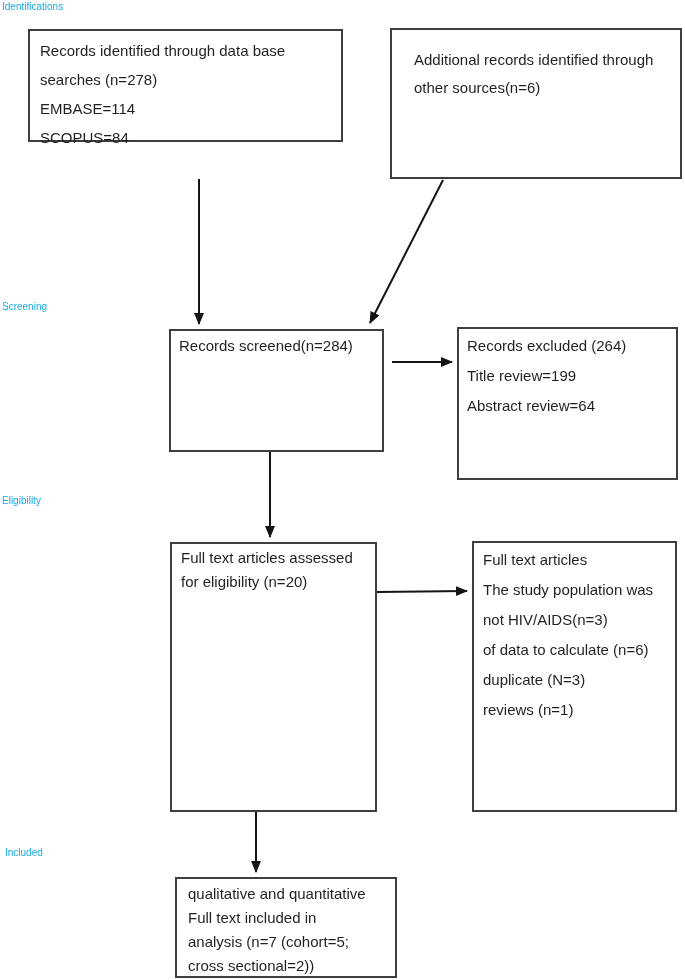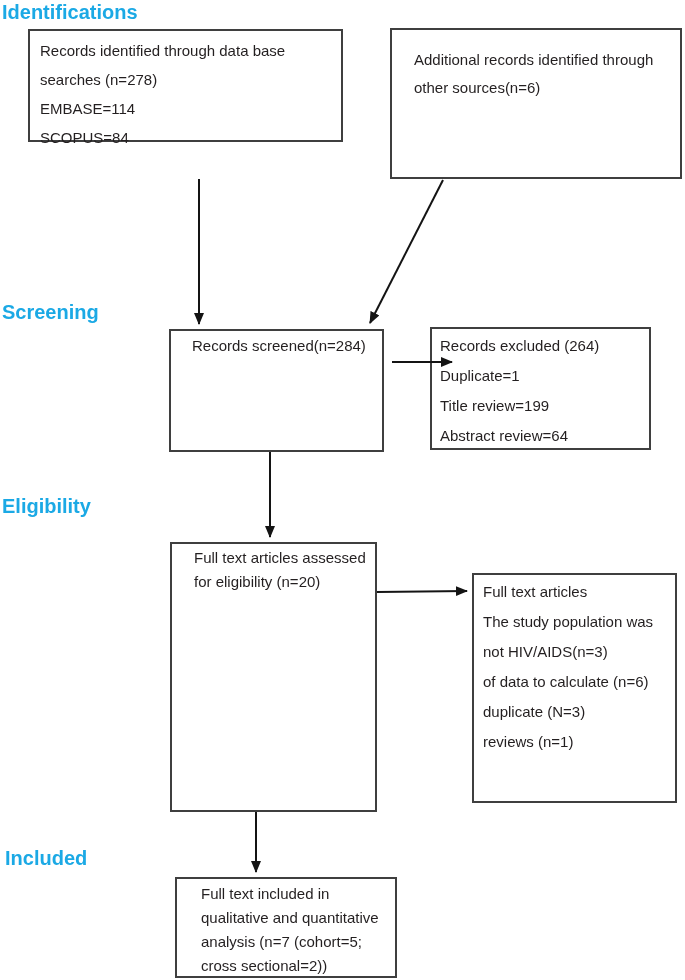--- a/index.html
+++ b/index.html
@@ -13,37 +13,37 @@
   .canvas{
     position:relative;
     width:685px;height:980px;
     background:var(--bg);
     font-family:"Liberation Sans",sans-serif;
     color:var(--text);
     overflow:hidden;
   }
   .stage{
     position:absolute;
-    font-size:20px;
-    font-weight:bold;
+    font-size:10px;
+    font-weight:normal;
     color:var(--stage_label);
     white-space:nowrap;
   }
   .box{
     position:absolute;
     border:2px solid var(--box_border);
     background:var(--bg);
     font-size:15px;
     box-sizing:border-box;
   }
   .ln{white-space:nowrap;}
   .lh29 .ln{line-height:29px;}
   .lh28 .ln{line-height:28px;}
   .lh30 .ln{line-height:30px;}
-  .lh24 .ln{line-height:24px;margin-left:13px;}
+  .lh24 .ln{line-height:24px;}
   .arrows{position:absolute;left:0;top:0;width:685px;height:980px;pointer-events:none;}
   .arrows line{stroke:var(--arrow);stroke-width:2;}
   .arrows .head{fill:var(--arrow);}
 </style>
 </head>
 <body>
 
 <div class="canvas">
 
   <div class="stage" style="left:2px;top:1px">Identifications</div>
@@ -60,44 +60,43 @@
 
   <div class="box lh28" style="left:390px;top:28px;width:292px;height:151px;padding:16px 8px 0 22px">
     <div class="ln">Additional records identified through</div>
     <div class="ln">other sources(n=6)</div>
   </div>
 
   <div class="box lh24" style="left:169px;top:329px;width:215px;height:123px;padding:3px 6px 0 8px">
     <div class="ln">Records screened(n=284)</div>
   </div>
 
-  <div class="box lh30" style="left:430px;top:327px;width:221px;height:123px;padding:2px 6px 0 8px">
+  <div class="box lh30" style="left:457px;top:327px;width:221px;height:153px;padding:2px 6px 0 8px">
     <div class="ln">Records excluded (264)</div>
-    <div class="ln">Duplicate=1</div>
     <div class="ln">Title review=199</div>
     <div class="ln">Abstract review=64</div>
   </div>
 
   <div class="box lh24" style="left:170px;top:542px;width:207px;height:270px;padding:2px 6px 8px 9px">
     <div class="ln">Full text articles assessed</div>
     <div class="ln">for eligibility (n=20)</div>
   </div>
 
-  <div class="box lh30" style="left:472px;top:573px;width:205px;height:230px;padding:2px 4px 0 9px">
+  <div class="box lh30" style="left:472px;top:541px;width:205px;height:271px;padding:2px 4px 0 9px">
     <div class="ln">Full text articles</div>
     <div class="ln">The study population was</div>
     <div class="ln">not HIV/AIDS(n=3)</div>
     <div class="ln">of data to calculate (n=6)</div>
     <div class="ln">duplicate (N=3)</div>
     <div class="ln">reviews (n=1)</div>
   </div>
 
   <div class="box lh24" style="left:175px;top:877px;width:222px;height:101px;padding:3px 6px 0 11px">
+    <div class="ln">qualitative and quantitative</div>
     <div class="ln">Full text included in</div>
-    <div class="ln">qualitative and quantitative</div>
     <div class="ln">analysis (n=7 (cohort=5;</div>
     <div class="ln">cross sectional=2))</div>
   </div>
 
   <svg class="arrows" viewBox="0 0 685 980">
     <defs>
       <marker id="ah" markerWidth="6.5" markerHeight="5.5" refX="5.5" refY="2.5" orient="auto">
         <path class="head" d="M0,0 L6,2.5 L0,5 Z"></path>
       </marker>
     </defs>

